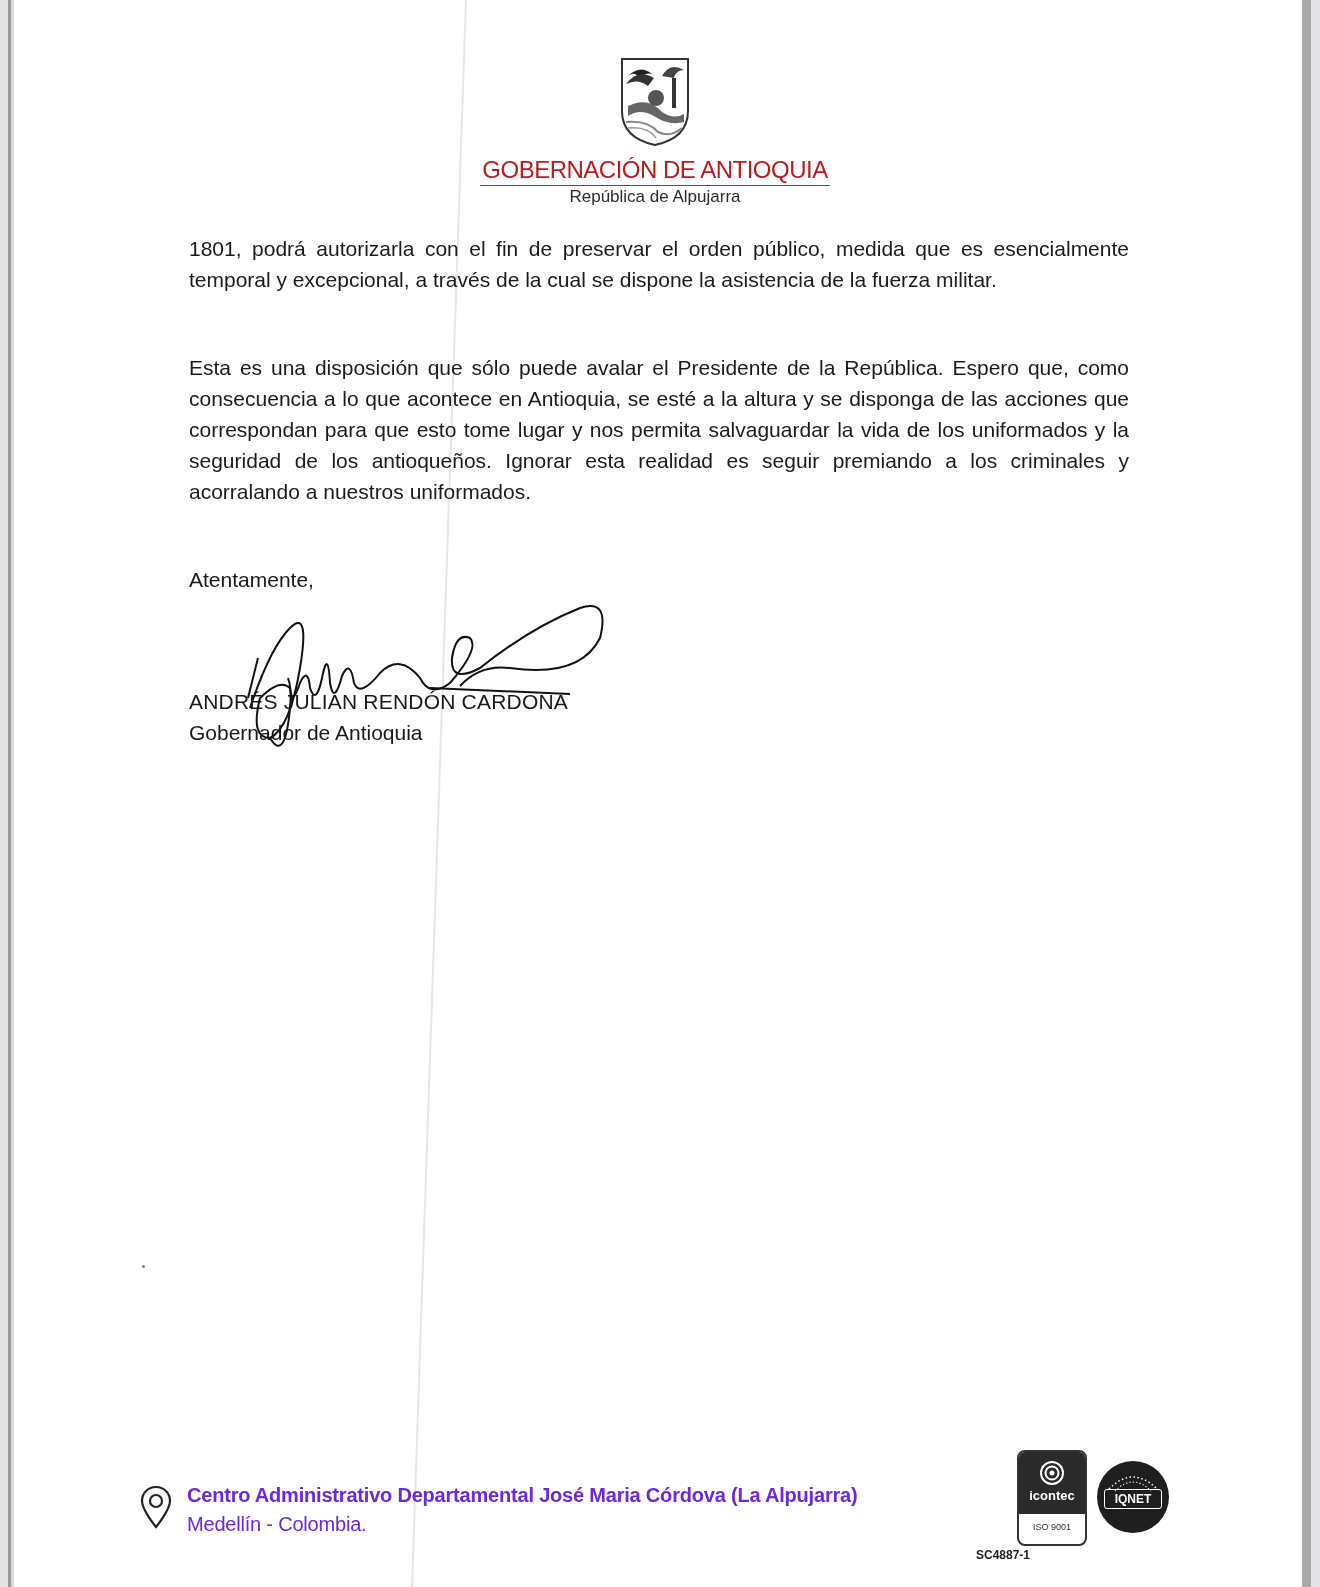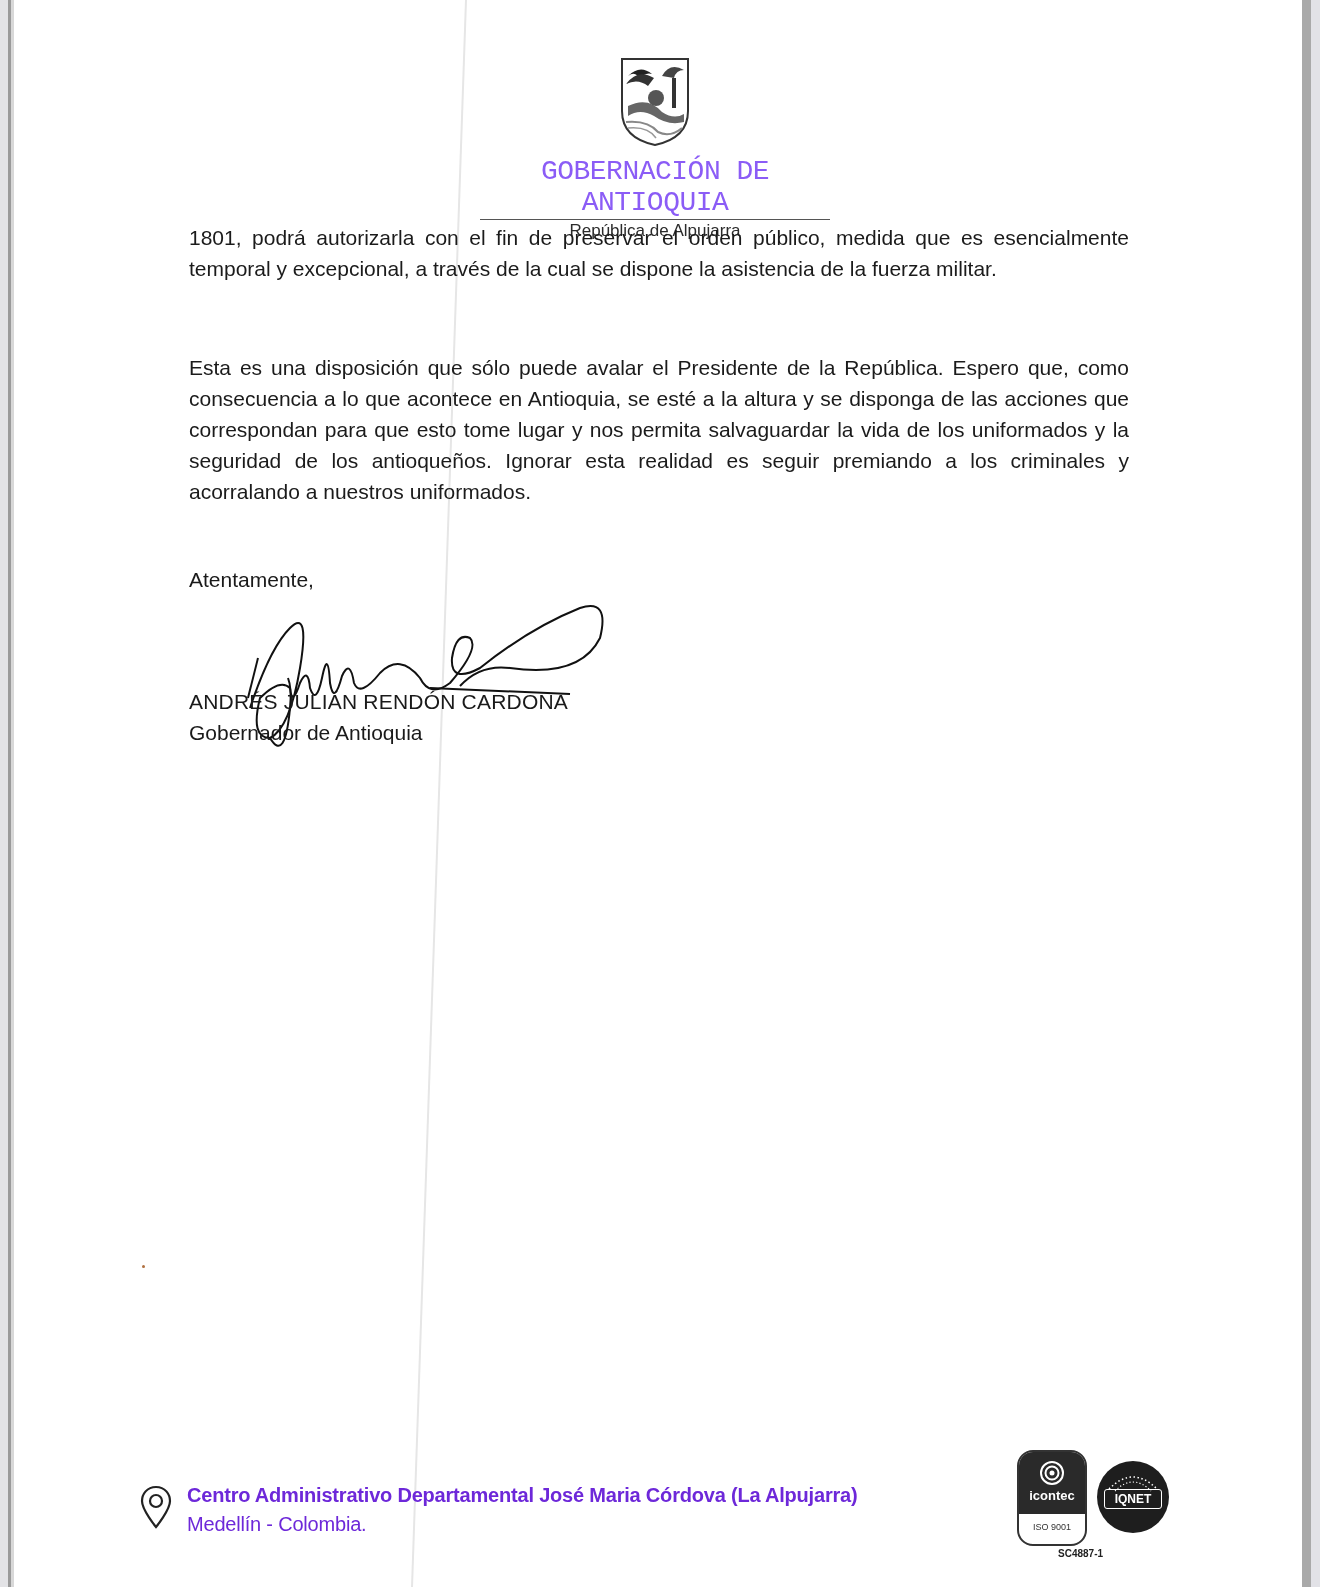--- a/index.html
+++ b/index.html
@@ -12,51 +12,51 @@
     .edge-left { position: absolute; left: 0; top: 0; width: 8px; height: 1587px; background: #e3e3e6; }
     .edge-left-line { position: absolute; left: 8px; top: 0; width: 3px; height: 1587px; background: #9a9a9a; }
     .edge-left-shade { position: absolute; left: 11px; top: 0; width: 3px; height: 1587px; background: #d8d8d8; }
     .edge-right-band { position: absolute; left: 1302px; top: 0; width: 9px; height: 1587px; background: #a9a9a9; }
     .edge-right { position: absolute; left: 1311px; top: 0; width: 9px; height: 1587px; background: #e2e2e7; }
     .fold { position: absolute; left: 0; top: 0; width: 1320px; height: 1587px; pointer-events: none; }
 
     .letterhead { position: absolute; left: 480px; top: 56px; width: 350px; text-align: center; }
     .crest { display: block; margin: 0 auto; width: 74px; height: 92px; }
     .org-name {
-      margin-top: 8px; font-size: 28px; letter-spacing: -0.5px; color: #8b5cf6;
-      display: inline-block; border-bottom: 1.5px solid #555; padding: 0 2px 1px 2px; font-family: Liberation Mono, monospace;
+      margin-top: 8px; font-size: 24px; letter-spacing: -0.5px; color: #b91c1c;
+      display: inline-block; border-bottom: 1.5px solid #555; padding: 0 2px 1px 2px;
     }
     .org-country { font-size: 17px; color: #2b2b2b; margin-top: 1px; }
 
     .body-text {
       position: absolute; left: 189px; width: 940px;
       font-family: "Liberation Sans", sans-serif; font-size: 21px; line-height: 31px;
       text-align: justify; color: #1b1b1b;
     }
-    .para1 { top: 222px; }
+    .para1 { top: 233px; }
     .para2 { top: 352px; }
     .closing { position: absolute; left: 189px; top: 568px; font-size: 21px; }
     .signer-name { position: absolute; left: 189px; top: 690px; font-size: 21px; letter-spacing: 0.2px; }
     .signer-title { position: absolute; left: 189px; top: 721px; font-size: 21px; }
     .signature { position: absolute; left: 230px; top: 588px; width: 390px; height: 180px; pointer-events: none; }
 
     .footer-pin { position: absolute; left: 139px; top: 1484px; width: 34px; height: 46px; }
     .footer-text { position: absolute; left: 187px; top: 1481px; font-size: 20px; line-height: 29px; color: #6d28d9; }
     .footer-text .addr-title { font-weight: bold; letter-spacing: -0.2px; }
     .footer-text .addr-line { letter-spacing: -0.2px; }
 
     .cert-icontec {
       position: absolute; left: 1017px; top: 1450px; width: 66px; height: 92px;
-      border: 2px solid #333; border-radius: 16px; overflow: hidden; background: #fff;
+      border: 2px solid #333; border-radius: 8px; overflow: hidden; background: #fff;
     }
     .cert-icontec .top { background: #2a2a2a; height: 62px; color: #fff; text-align: center; }
     .cert-icontec .top svg { margin-top: 8px; }
     .cert-icontec .brand { font-size: 13px; font-weight: bold; margin-top: -2px; }
     .cert-icontec .iso { font-size: 9px; color: #333; text-align: center; margin-top: 8px; }
-    .cert-code { position: absolute; left: 1058px; top: 1548px; font-size: 10px; font-weight: bold; color: #222; }
+    .cert-code { position: absolute; left: 976px; top: 1548px; font-size: 12px; font-weight: bold; color: #222; }
     .cert-iqnet {
       position: absolute; left: 1097px; top: 1461px; width: 72px; height: 72px; border-radius: 50%;
       background: #1e1e1e; color: #fff; text-align: center;
     }
     .cert-iqnet .dots { position: absolute; left: 8px; top: 8px; }
     .cert-iqnet .label {
       position: absolute; left: 7px; top: 28px; width: 56px; height: 18px; border: 1.5px solid #fff;
       border-radius: 3px; font-size: 12px; font-weight: bold; line-height: 18px;
     }
     .dot-mark { position: absolute; left: 142px; top: 1265px; width: 3px; height: 3px; border-radius: 50%; background: #b07040; }

